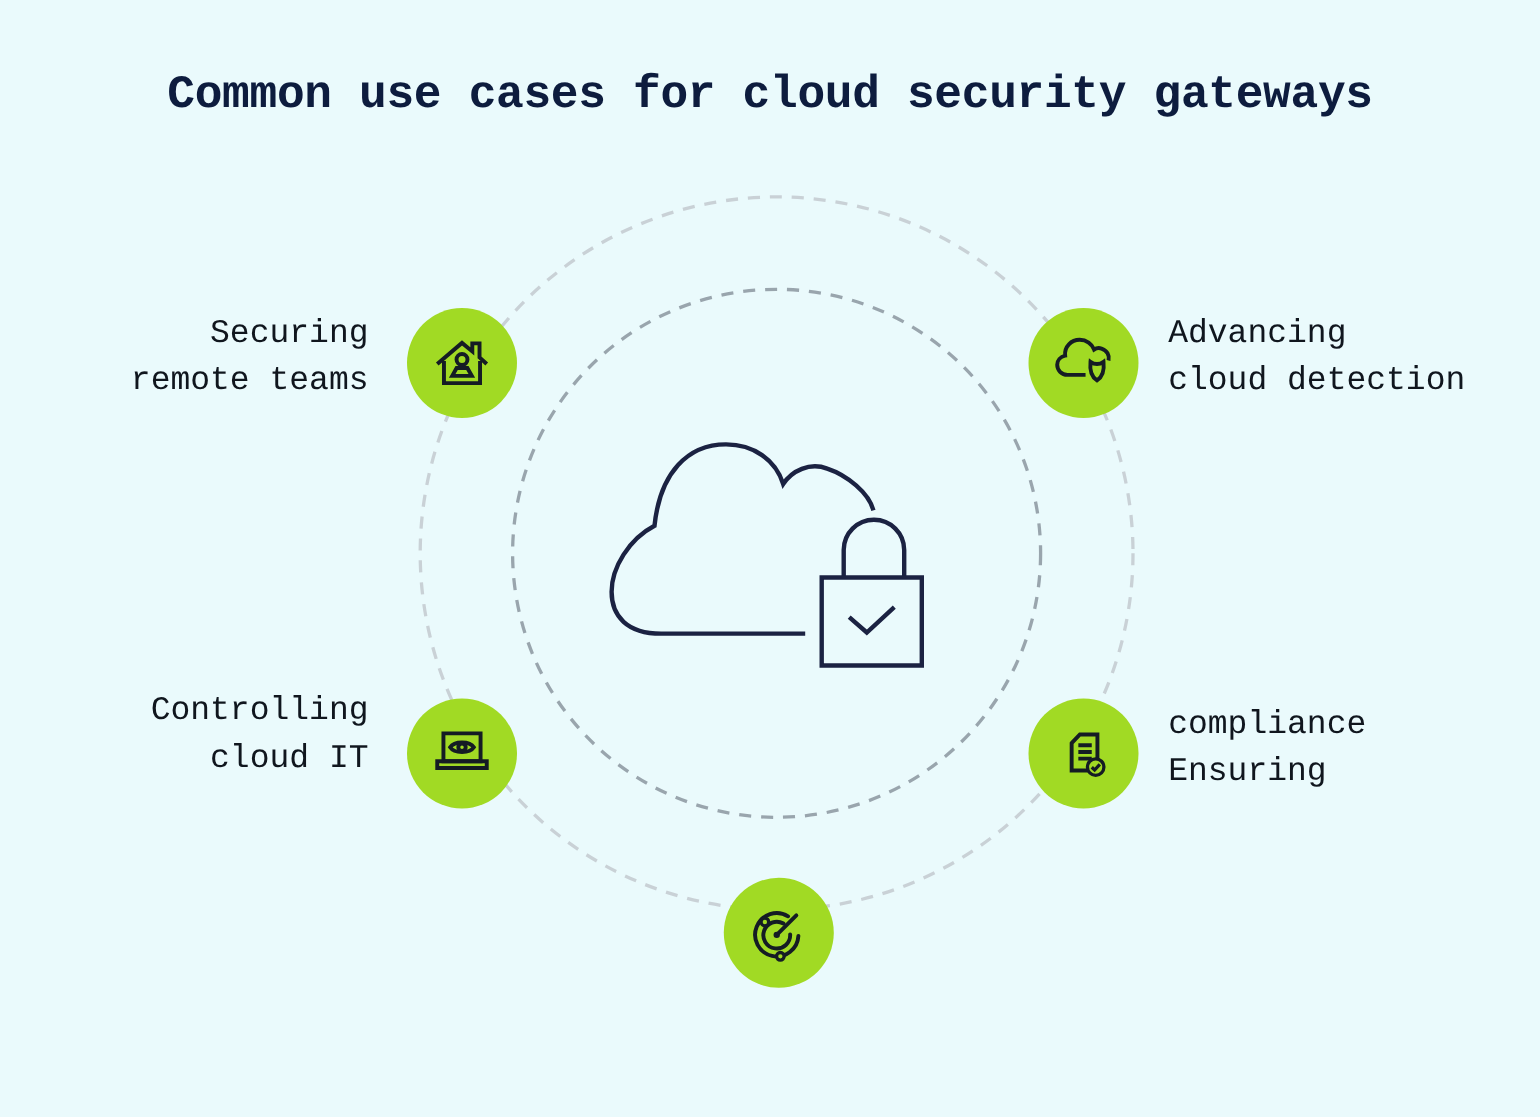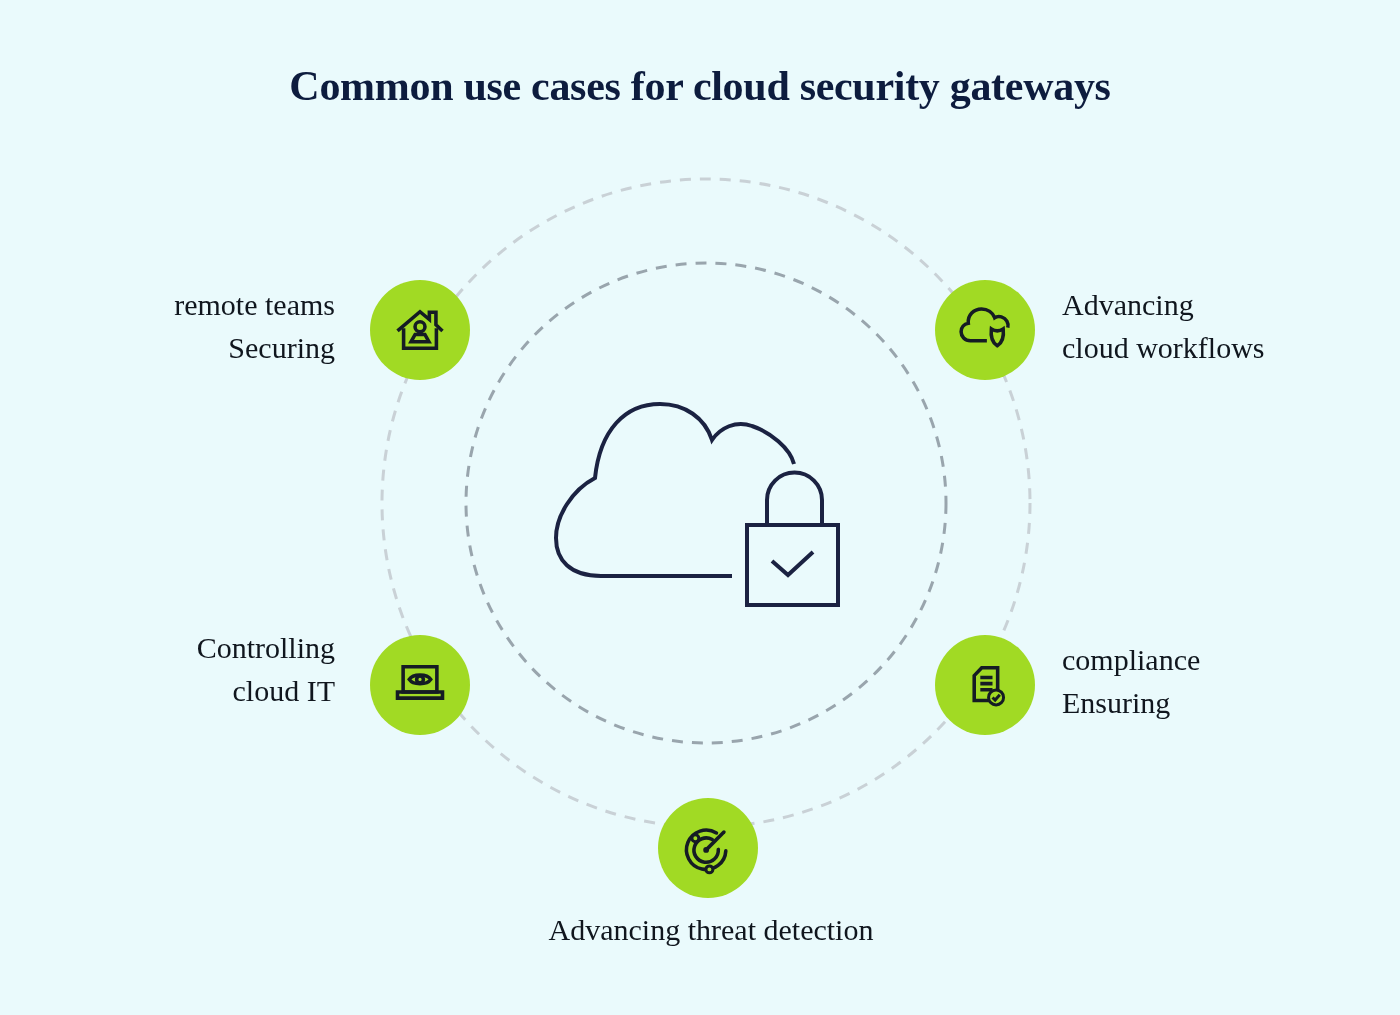--- a/index.html
+++ b/index.html
@@ -1,18 +1,18 @@
 <!DOCTYPE html>
 <html><head>
 <meta charset="utf-8">
 <style>
   html,body{margin:0;padding:0;background:#eafafc;}
   .canvas{
     position:relative;width:1400px;height:1015px;background:#eafafc;
-    font-family:Liberation Serif, serif;overflow:hidden;
+    font-family:Liberation Mono, monospace;overflow:hidden;
   }
   .title{
     position:absolute;top:62px;left:0;width:100%;margin:0;
     text-align:center;font-size:42px;font-weight:700;color:#0d1c3e;
     letter-spacing:-0.3px;
   }
   .orbits{position:absolute;left:0;top:0;width:1400px;height:1015px;}
   .orbit{fill:none;stroke-width:3;stroke-dasharray:11 9;}
   .orbit.outer{stroke:#c9d1d6;}
   .orbit.inner{stroke:#99a5ad;}
@@ -106,36 +106,33 @@
       <path class="ic rnd" d="M41 16 A21 21 0 1 0 51 35"></path>
       <path class="ic rnd" d="M36.5 23 A13 13 0 1 0 43 33.5"></path>
       <path class="ic rnd" d="M30 34 L49 15"></path>
       <circle class="ic-fill" cx="30" cy="34" r="3.1"></circle>
       <circle class="ic-dot" cx="18.5" cy="21.5" r="3.7"></circle>
       <circle class="ic-dot" cx="33.5" cy="54.8" r="3.7"></circle>
     </svg>
   </div>
 
   <div class="label align-right lab-tl">
+    <div>Securing</div>
     <div>remote teams</div>
-    <div>Securing</div>
   </div>
 
   <div class="label lab-tr">
     <div>Advancing</div>
-    <div>cloud workflows</div>
+    <div>cloud detection</div>
   </div>
 
   <div class="label align-right lab-ml">
     <div>Controlling</div>
     <div>cloud IT</div>
   </div>
 
   <div class="label lab-mr">
     <div>compliance</div>
     <div>Ensuring</div>
   </div>
 
-  <div class="label align-center lab-bc">
-    <div>Advancing threat detection</div>
-  </div>
 
 </div>
 
 </body></html>

